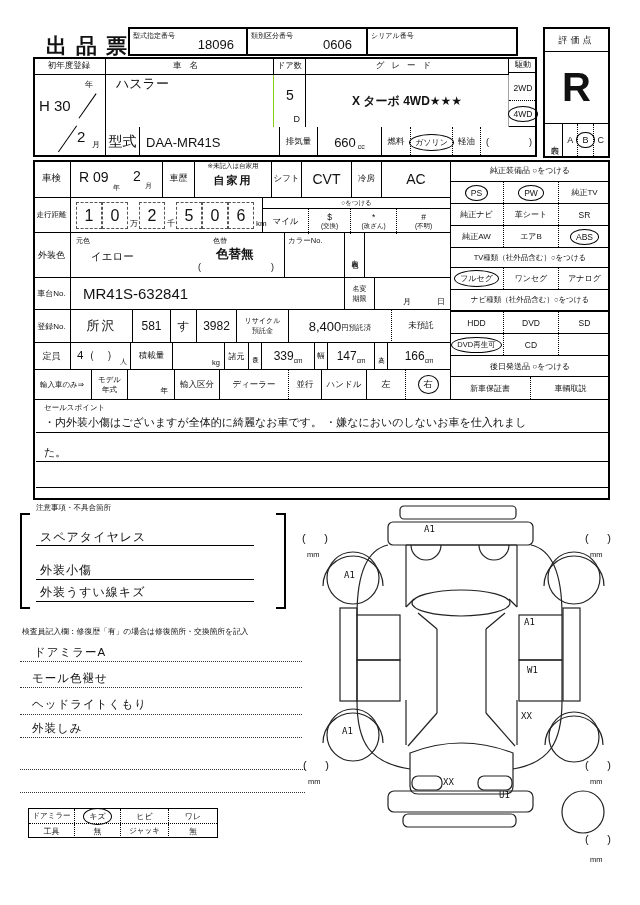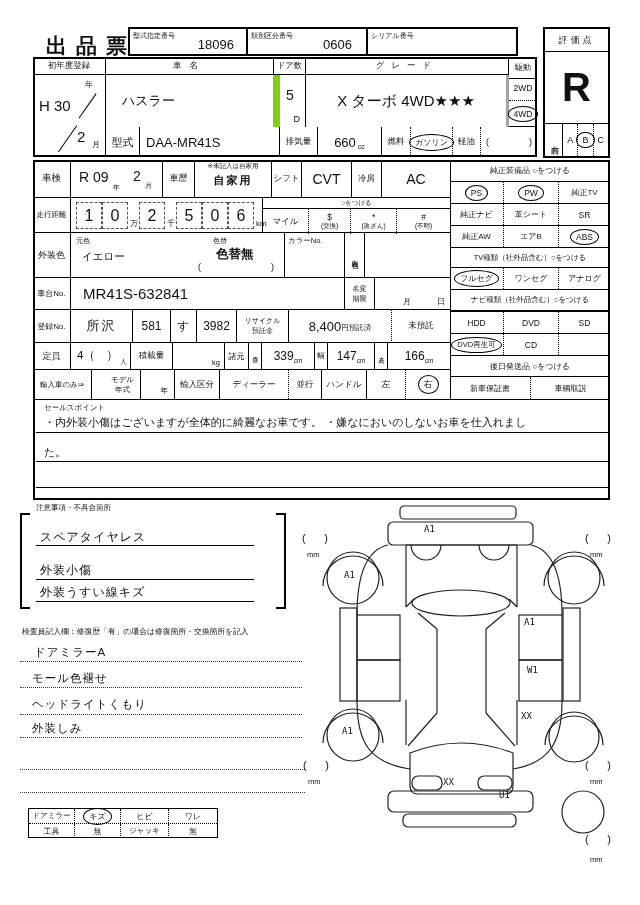--- a/index.html
+++ b/index.html
@@ -53,45 +53,45 @@
       <div class="fx dl" style="flex:1;font-size:9px;">C</div>
     </div>
   </div>
 
   <div class="c bd2" style="left:33px;top:57px;width:504px;height:100px;"></div>
 
   <div class="c fx" style="left:33px;top:57px;width:73px;height:18px;border-right:1px solid #000;border-bottom:1px solid #000;font-size:8.5px;">初年度登録</div>
   <div class="c fx" style="left:106px;top:57px;width:168px;height:18px;border-right:1px solid #000;border-bottom:1px solid #000;font-size:8.5px;letter-spacing:8px;">車名</div>
   <div class="c fx" style="left:274px;top:57px;width:32px;height:18px;border-right:1px solid #000;border-bottom:1px solid #000;font-size:8px;">ドア数</div>
   <div class="c fx" style="left:306px;top:57px;width:203px;height:18px;border-right:1px solid #000;border-bottom:1px solid #000;font-size:8.5px;letter-spacing:7px;">グレード</div>
-  <div class="c fx" style="left:509px;top:57px;width:28px;height:22px;border-bottom:1px solid #000;font-size:8px;">駆動</div>
+  <div class="c fx" style="left:509px;top:57px;width:28px;height:16px;border-bottom:1px solid #000;font-size:8px;">駆動</div>
 
   <div class="c" style="left:33px;top:75px;width:73px;height:82px;border-right:1px solid #000;">
     <span class="c" style="left:52px;top:4px;font-size:8px;">年</span>
     <span class="c" style="left:6px;top:22px;font-size:15px;">H 30</span>
     <span class="c" style="left:44px;top:53px;font-size:15px;">2</span>
     <span class="c" style="left:59px;top:64px;font-size:8px;">月</span>
     <div class="slash" style="left:54px;top:16px;height:30px;"></div>
     <div class="slash" style="left:34px;top:48px;height:32px;"></div>
   </div>
 
-  <div class="c" style="left:112px;top:75px;width:168px;height:52px;border-right:7px solid #84cc16;display:flex;align-items:center;">
+  <div class="c" style="left:106px;top:75px;width:168px;height:52px;border-right:1px solid #84cc16;display:flex;">
     <span style="font-size:13px;padding-left:10px;">ハスラー</span>
   </div>
   <div class="c" style="left:274px;top:75px;width:32px;height:52px;border-right:1px solid #000;">
     <span class="c" style="left:12px;top:12px;font-size:14px;">5</span>
     <span class="c" style="right:5px;bottom:3px;font-size:9px;">D</span>
   </div>
-  <div class="c fx" style="left:306px;top:75px;width:203px;height:52px;border-right:3px solid #a3a3a3;font-size:15px;">X ターボ 4WD★★★</div>
+  <div class="c fx" style="left:306px;top:75px;width:203px;height:52px;border-right:1px solid #a3a3a3;font-size:12px;font-weight:bold;">X ターボ 4WD★★★</div>
   <div class="c fx" style="left:509px;top:75px;width:28px;height:26px;border-bottom:1px dotted #000;font-size:8.5px;">2WD</div>
   <div class="c fx" style="left:509px;top:101px;width:28px;height:26px;border-bottom:1px solid #000;">
       <span class="circ" style="font-size:8.5px;">4WD</span>
     </div>
 
-  <div class="c fx" style="left:106px;top:127px;width:34px;height:30px;border-right:1px solid #000;font-size:11px;">型式</div>
+  <div class="c fx" style="left:106px;top:127px;width:34px;height:30px;border-right:1px solid #000;font-size:14px;">型式</div>
   <div class="c" style="left:140px;top:127px;width:140px;height:30px;border-right:1px solid #000;display:flex;align-items:center;">
     <span style="font-size:13px;padding-left:6px;">DAA-MR41S</span>
   </div>
   <div class="c fx" style="left:280px;top:127px;width:38px;height:30px;border-right:1px solid #000;font-size:8.5px;">排気量</div>
   <div class="c fx" style="left:318px;top:127px;width:64px;height:30px;border-right:1px solid #000;">
     <span style="font-size:13px;">660</span>
     <span style="font-size:7px;margin:8px 0 0 2px;">cc</span>
   </div>
   <div class="c fx" style="left:382px;top:127px;width:28px;height:30px;font-size:8.5px;">燃料</div>
   <div class="c fx dl" style="left:410px;top:127px;width:42px;height:30px;">
@@ -151,21 +151,21 @@
       <div class="col dl" style="width:54px;">
         <span style="font-size:8.5px;">#</span>
           <span class="tiny">(不明)</span>
       </div>
     </div>
   </div>
 
   <div class="c fx" style="left:33px;top:233px;width:38px;height:45px;border-right:1px solid #000;border-bottom:1px solid #000;font-size:9px;">外装色</div>
   <div class="c" style="left:71px;top:233px;width:214px;height:45px;border-right:1px solid #000;border-bottom:1px solid #000;">
     <span class="c" style="left:5px;top:3px;font-size:7px;">元色</span>
-    <span class="c" style="left:11px;top:17px;font-size:10.5px;text-align:right;">イエロー</span>
+    <span class="c" style="left:20px;top:17px;font-size:10.5px;text-align:right;">イエロー</span>
     <span class="c" style="left:142px;top:3px;font-size:7px;">色替</span>
     <span class="c" style="left:145px;top:13px;font-size:12.5px;font-weight:bold;">色替無</span>
     <span class="c" style="left:127px;top:29px;font-size:9px;">(</span>
     <span class="c" style="left:200px;top:29px;font-size:9px;">)</span>
   </div>
   <div class="c" style="left:285px;top:233px;width:60px;height:45px;border-right:1px solid #000;border-bottom:1px solid #000;">
     <span class="c" style="left:3px;top:3px;font-size:7.5px;">カラーNo.</span>
   </div>
   <div class="c fx vert" style="left:345px;top:233px;width:20px;height:45px;border-right:1px solid #000;border-bottom:1px solid #000;font-size:7px;">内装色</div>
   <div class="c" style="left:365px;top:233px;width:85px;height:45px;border-bottom:1px solid #000;"></div>
@@ -218,21 +218,21 @@
     <span style="font-size:12px;">147</span>
       <span style="font-size:6.5px;margin-top:8px;">cm</span>
   </div>
   <div class="c fx vert" style="left:375px;top:343px;width:13px;height:27px;border-right:1px solid #000;border-bottom:1px solid #000;font-size:6.5px;">高さ</div>
   <div class="c fx" style="left:388px;top:343px;width:62px;height:27px;border-bottom:1px solid #000;">
     <span style="font-size:12px;">166</span>
       <span style="font-size:6.5px;margin-top:8px;">cm</span>
   </div>
 
   <div class="c fx" style="left:33px;top:370px;width:59px;height:29px;border-right:1px solid #000;font-size:7.5px;">輸入車のみ⇒</div>
-  <div class="c col" style="left:105px;top:370px;width:36px;height:29px;border-right:1px solid #000;text-align:center;">
+  <div class="c col" style="left:92px;top:370px;width:36px;height:29px;border-right:1px solid #000;text-align:center;">
     <span style="font-size:7.5px;">モデル</span>
       <span style="font-size:7.5px;">年式</span>
   </div>
   <div class="c" style="left:128px;top:370px;width:47px;height:29px;border-right:1px solid #000;">
     <span class="c" style="right:6px;bottom:3px;font-size:7.5px;">年</span>
   </div>
   <div class="c fx" style="left:175px;top:370px;width:45px;height:29px;border-right:1px solid #000;font-size:8.5px;">輸入区分</div>
   <div class="c fx" style="left:220px;top:370px;width:68px;height:29px;font-size:8.5px;">ディーラー</div>
   <div class="c fx dl" style="left:288px;top:370px;width:34px;height:29px;border-right:1px solid #000;font-size:8.5px;">並行</div>
   <div class="c fx" style="left:322px;top:370px;width:45px;height:29px;border-right:1px solid #000;font-size:8.5px;">ハンドル</div>

